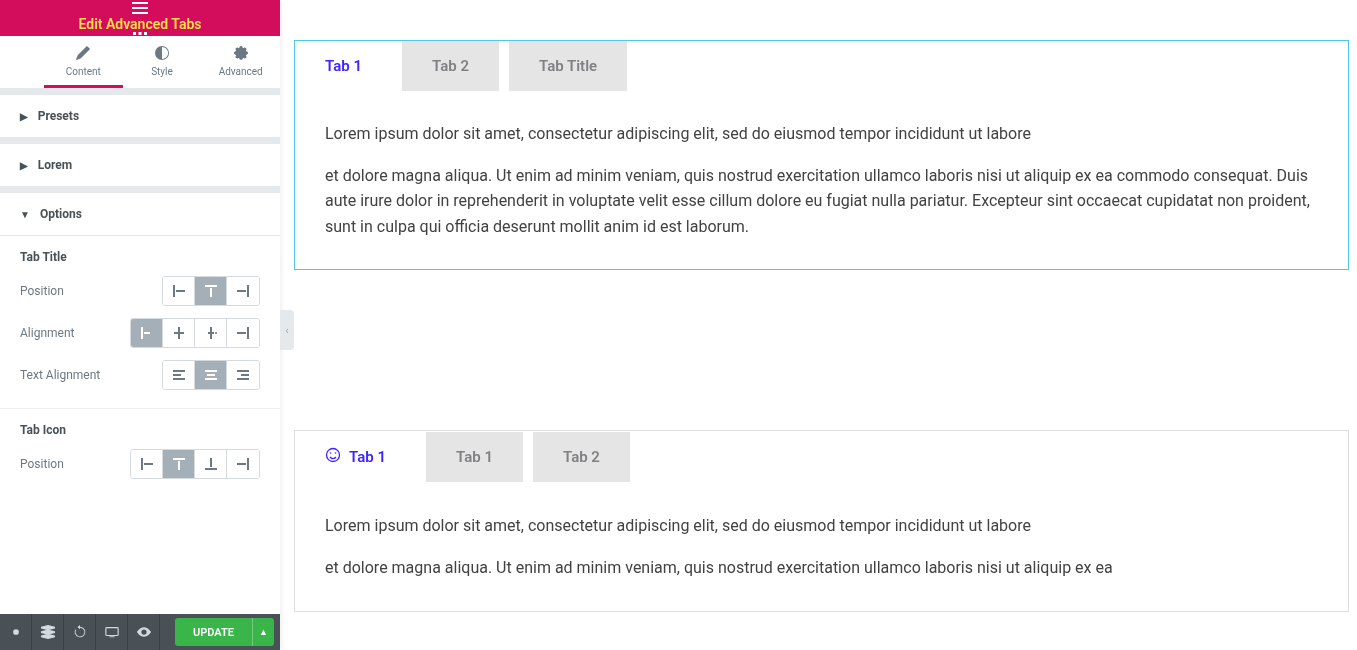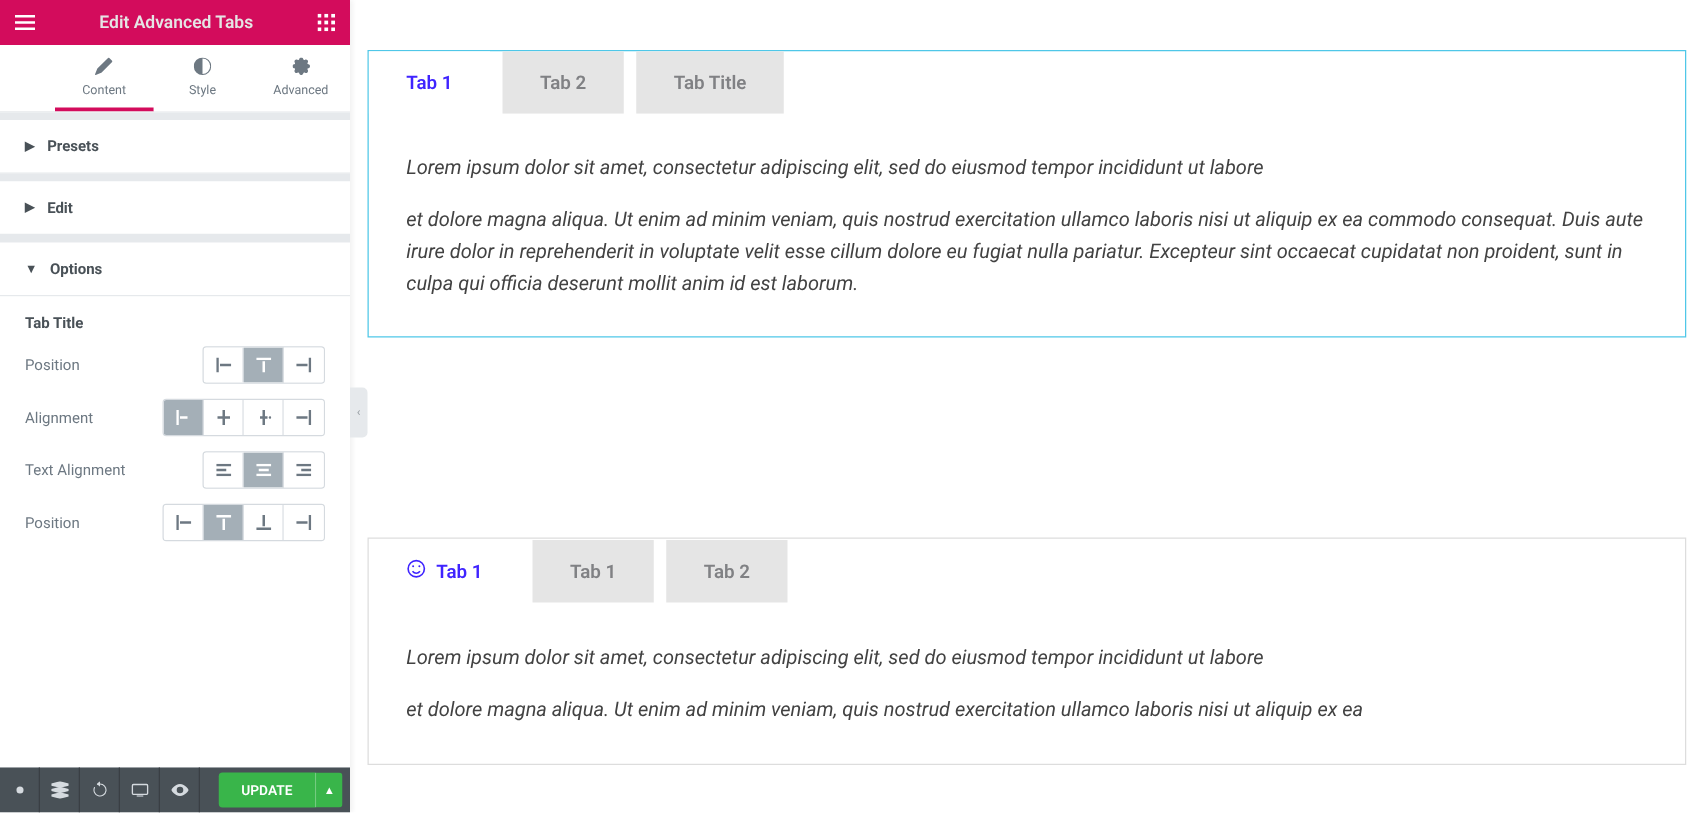--- a/index.html
+++ b/index.html
@@ -17,27 +17,28 @@
   width: 280px;
   height: 650px;
   background: #e6e9ec;
   display: flex;
   flex-direction: column;
   box-shadow: 2px 0 4px rgba(0,0,0,0.06);
 }
 .panel-header {
   height: 36px;
   background: #d30c5c;
-  color: #e5e5e5;
+  color: #fde047;
   display: flex;
   align-items: center;
   justify-content: space-between;
   padding: 0 12px;
   font-size: 14px;
   font-weight: 600;
+  flex-direction: column;
 }
 .panel-header .hamburger, .panel-header .apps {
   display: inline-flex;
   cursor: pointer;
 }
 .panel-header svg { fill: #fff; }
 .mode-tabs {
   display: flex;
   background: #fff;
   border-bottom: 1px solid #e6e9ec;
@@ -232,21 +233,21 @@
   margin-left: 0;
   position: relative;
 }
 .tab .tab-icon svg { stroke: currentColor; fill: none; }
 .tab-body {
   padding: 30px;
   font-size: 16px;
   color: #424242;
   line-height: 1.6;
 }
-.tab-body p { margin-bottom: 16px; font-style: italic; }
+.tab-body p { margin-bottom: 16px; }
 .tab-body p:last-child { margin-bottom: 0; }
 </style>
 </head>
 <body>
 
 <div class="panel">
 
   <div class="panel-header">
     <span class="hamburger">
       <svg width="16" height="16" viewBox="0 0 16 16">
@@ -299,21 +300,21 @@
     </div>
   </div>
 
   <div class="section">
     <span class="caret">▶</span>
     <span>Presets</span>
   </div>
 
   <div class="section">
     <span class="caret">▶</span>
-    <span>Edit</span>
+    <span>Lorem</span>
   </div>
 
   <div class="section" style="margin-top:6px">
     <span class="caret">▼</span>
     <span>Options</span>
   </div>
 
   <div class="controls-area">
     <div class="group-heading first">Tab Title</div>
 
@@ -392,20 +393,21 @@
         <span class="choice">
             <svg width="12" height="10" viewBox="0 0 12 10">
               <rect y="0" width="12" height="2"></rect>
               <rect x="4" y="4" width="8" height="2"></rect>
               <rect y="8" width="12" height="2"></rect>
             </svg>
           </span>
       </span>
     </div>
 
+    <div class="group-heading" style="margin-top:12px">Tab Icon</div>
 
     <div class="control-row">
       <span class="control-label">Position</span>
       <span class="choices">
         <span class="choice">
             <svg width="12" height="12" viewBox="0 0 12 12">
               <rect x="0" y="0" width="2" height="12"></rect>
               <rect x="3" y="5" width="9" height="2"></rect>
             </svg>
           </span>

